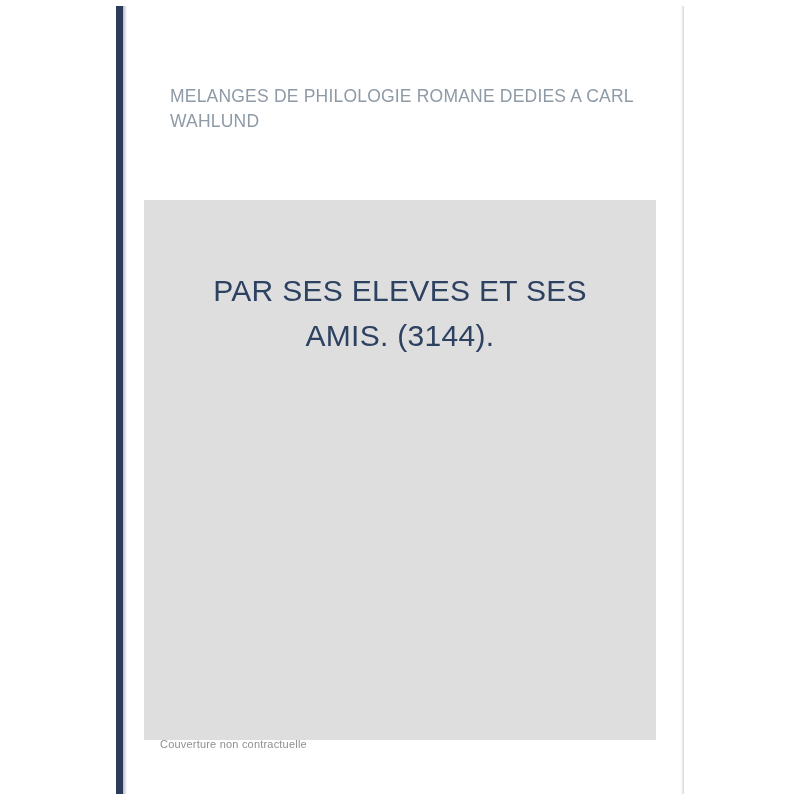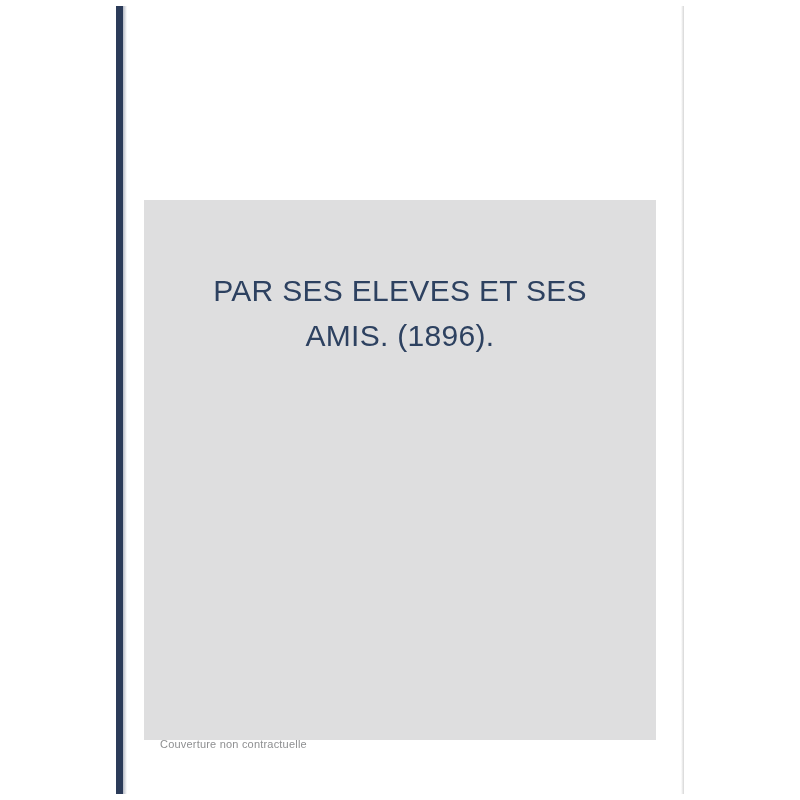--- a/index.html
+++ b/index.html
@@ -107,22 +107,23 @@
 <body>
 
 <div class="page">
 
   <div class="cover">
 
     <div class="spine"></div>
     <div class="spine-shadow"></div>
     <div class="right-edge"></div>
 
+    <div class="title-top">MELANGES DE PHILOLOGIE ROMANE DEDIES A CARL WAHLUND</div>
 
     <div class="art-panel">
-      <div class="main-title">PAR SES ELEVES ET SES AMIS. (1896).</div>
+      <div class="main-title">PAR SES ELEVES ET SES AMIS. (3144).</div>
     </div>
 
     <div class="footnote">Couverture non contractuelle</div>
 
   </div>
 
 </div>
 
 </body></html>

